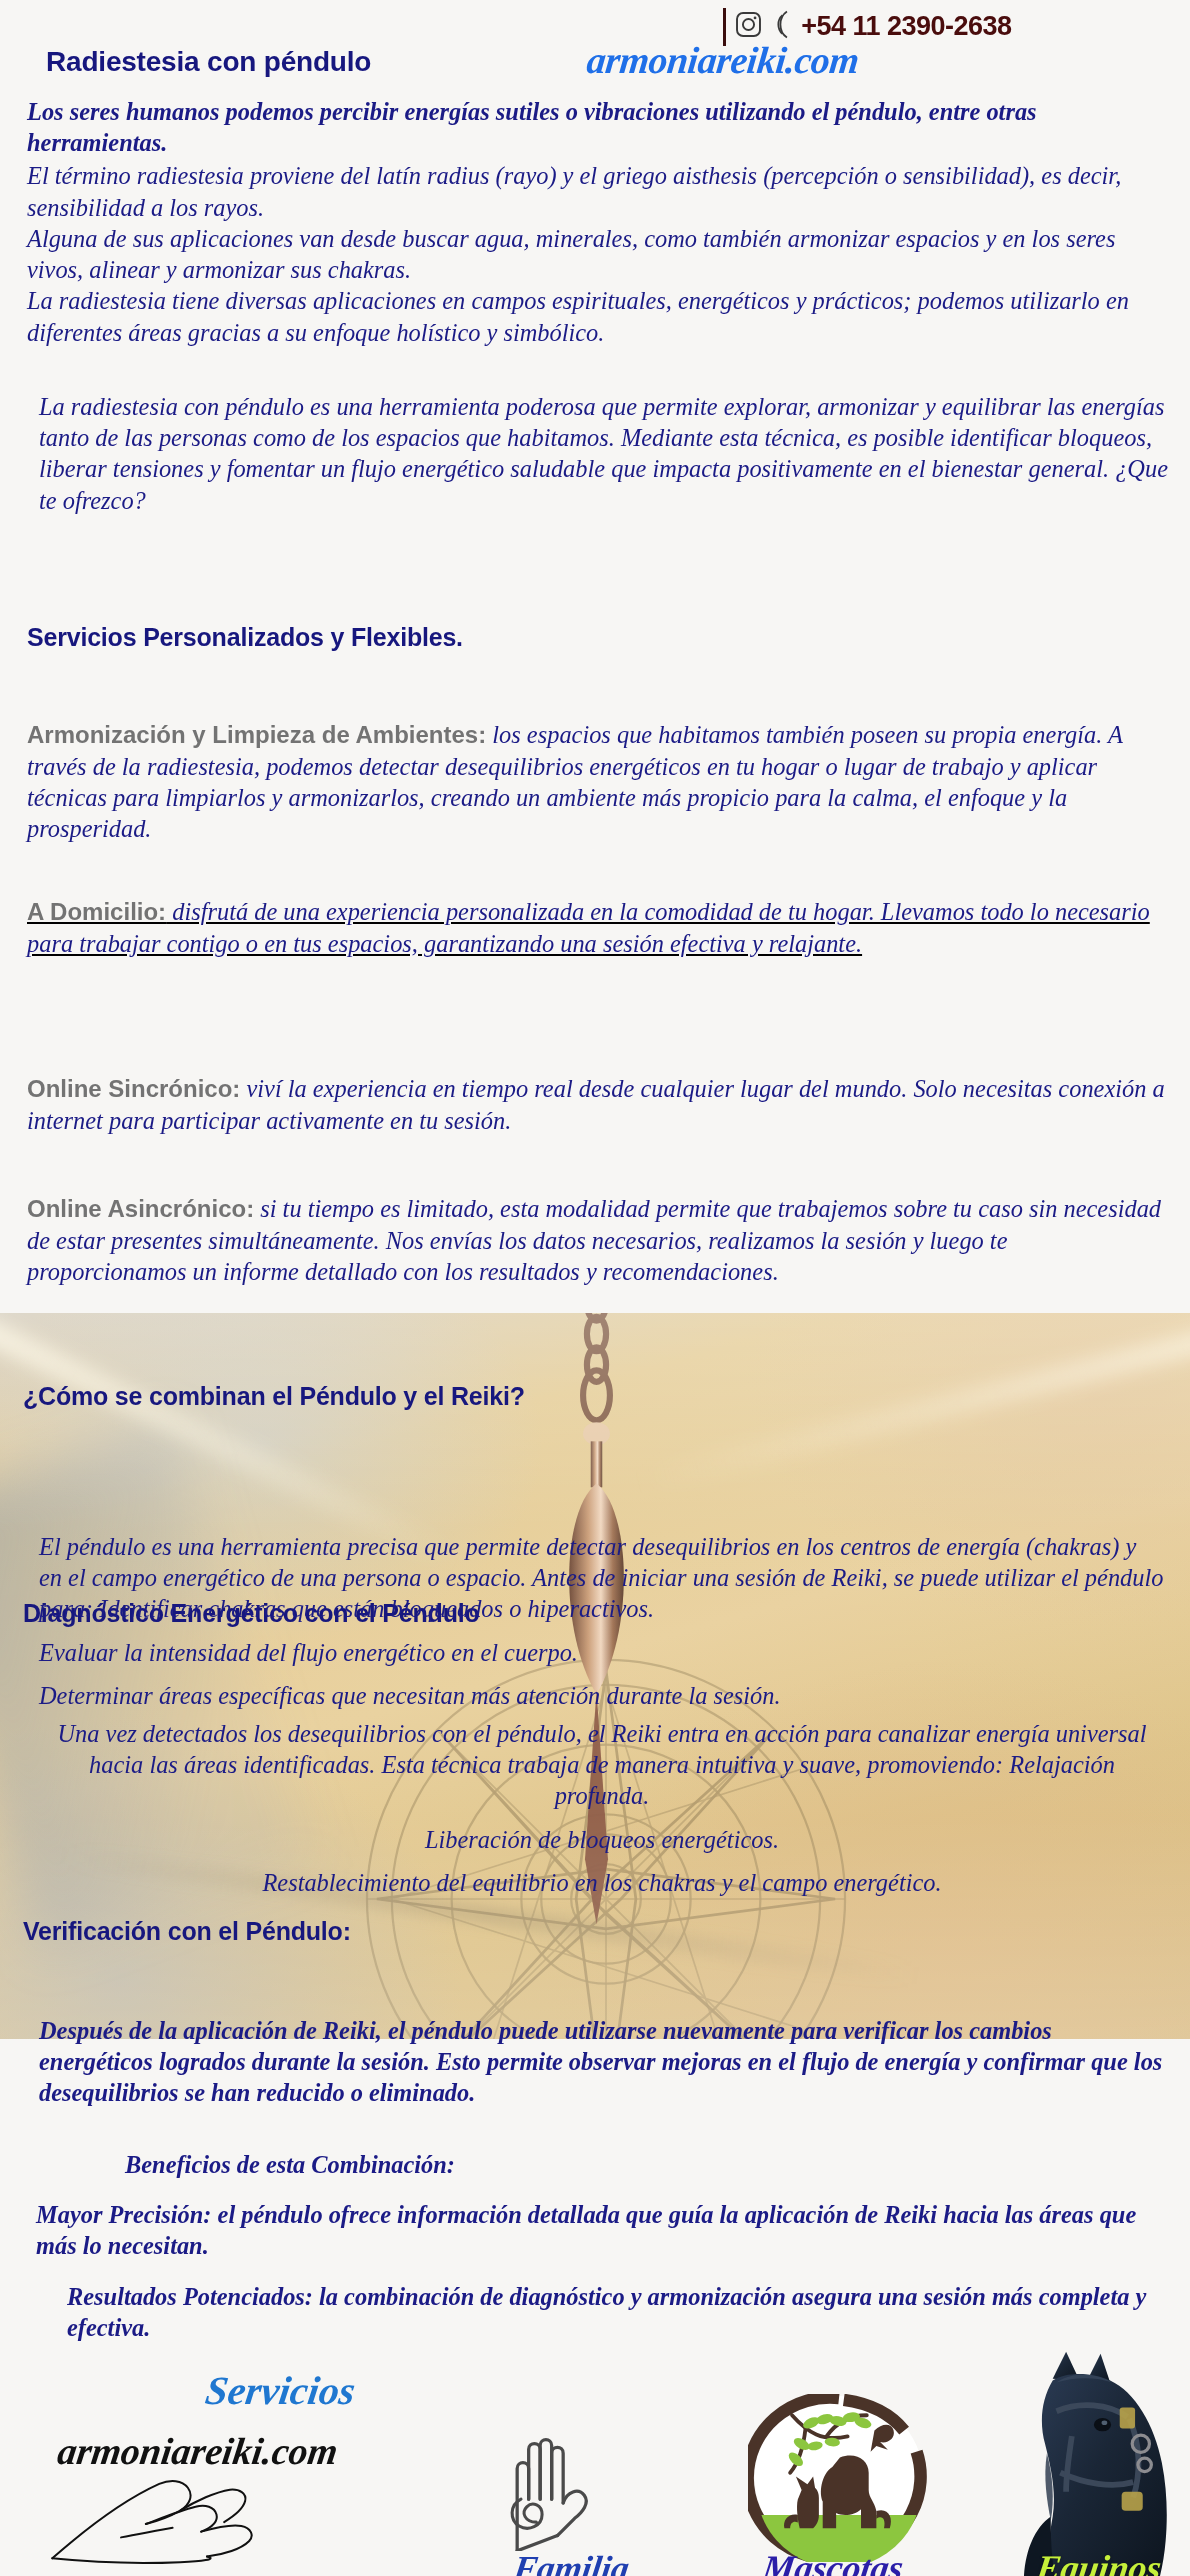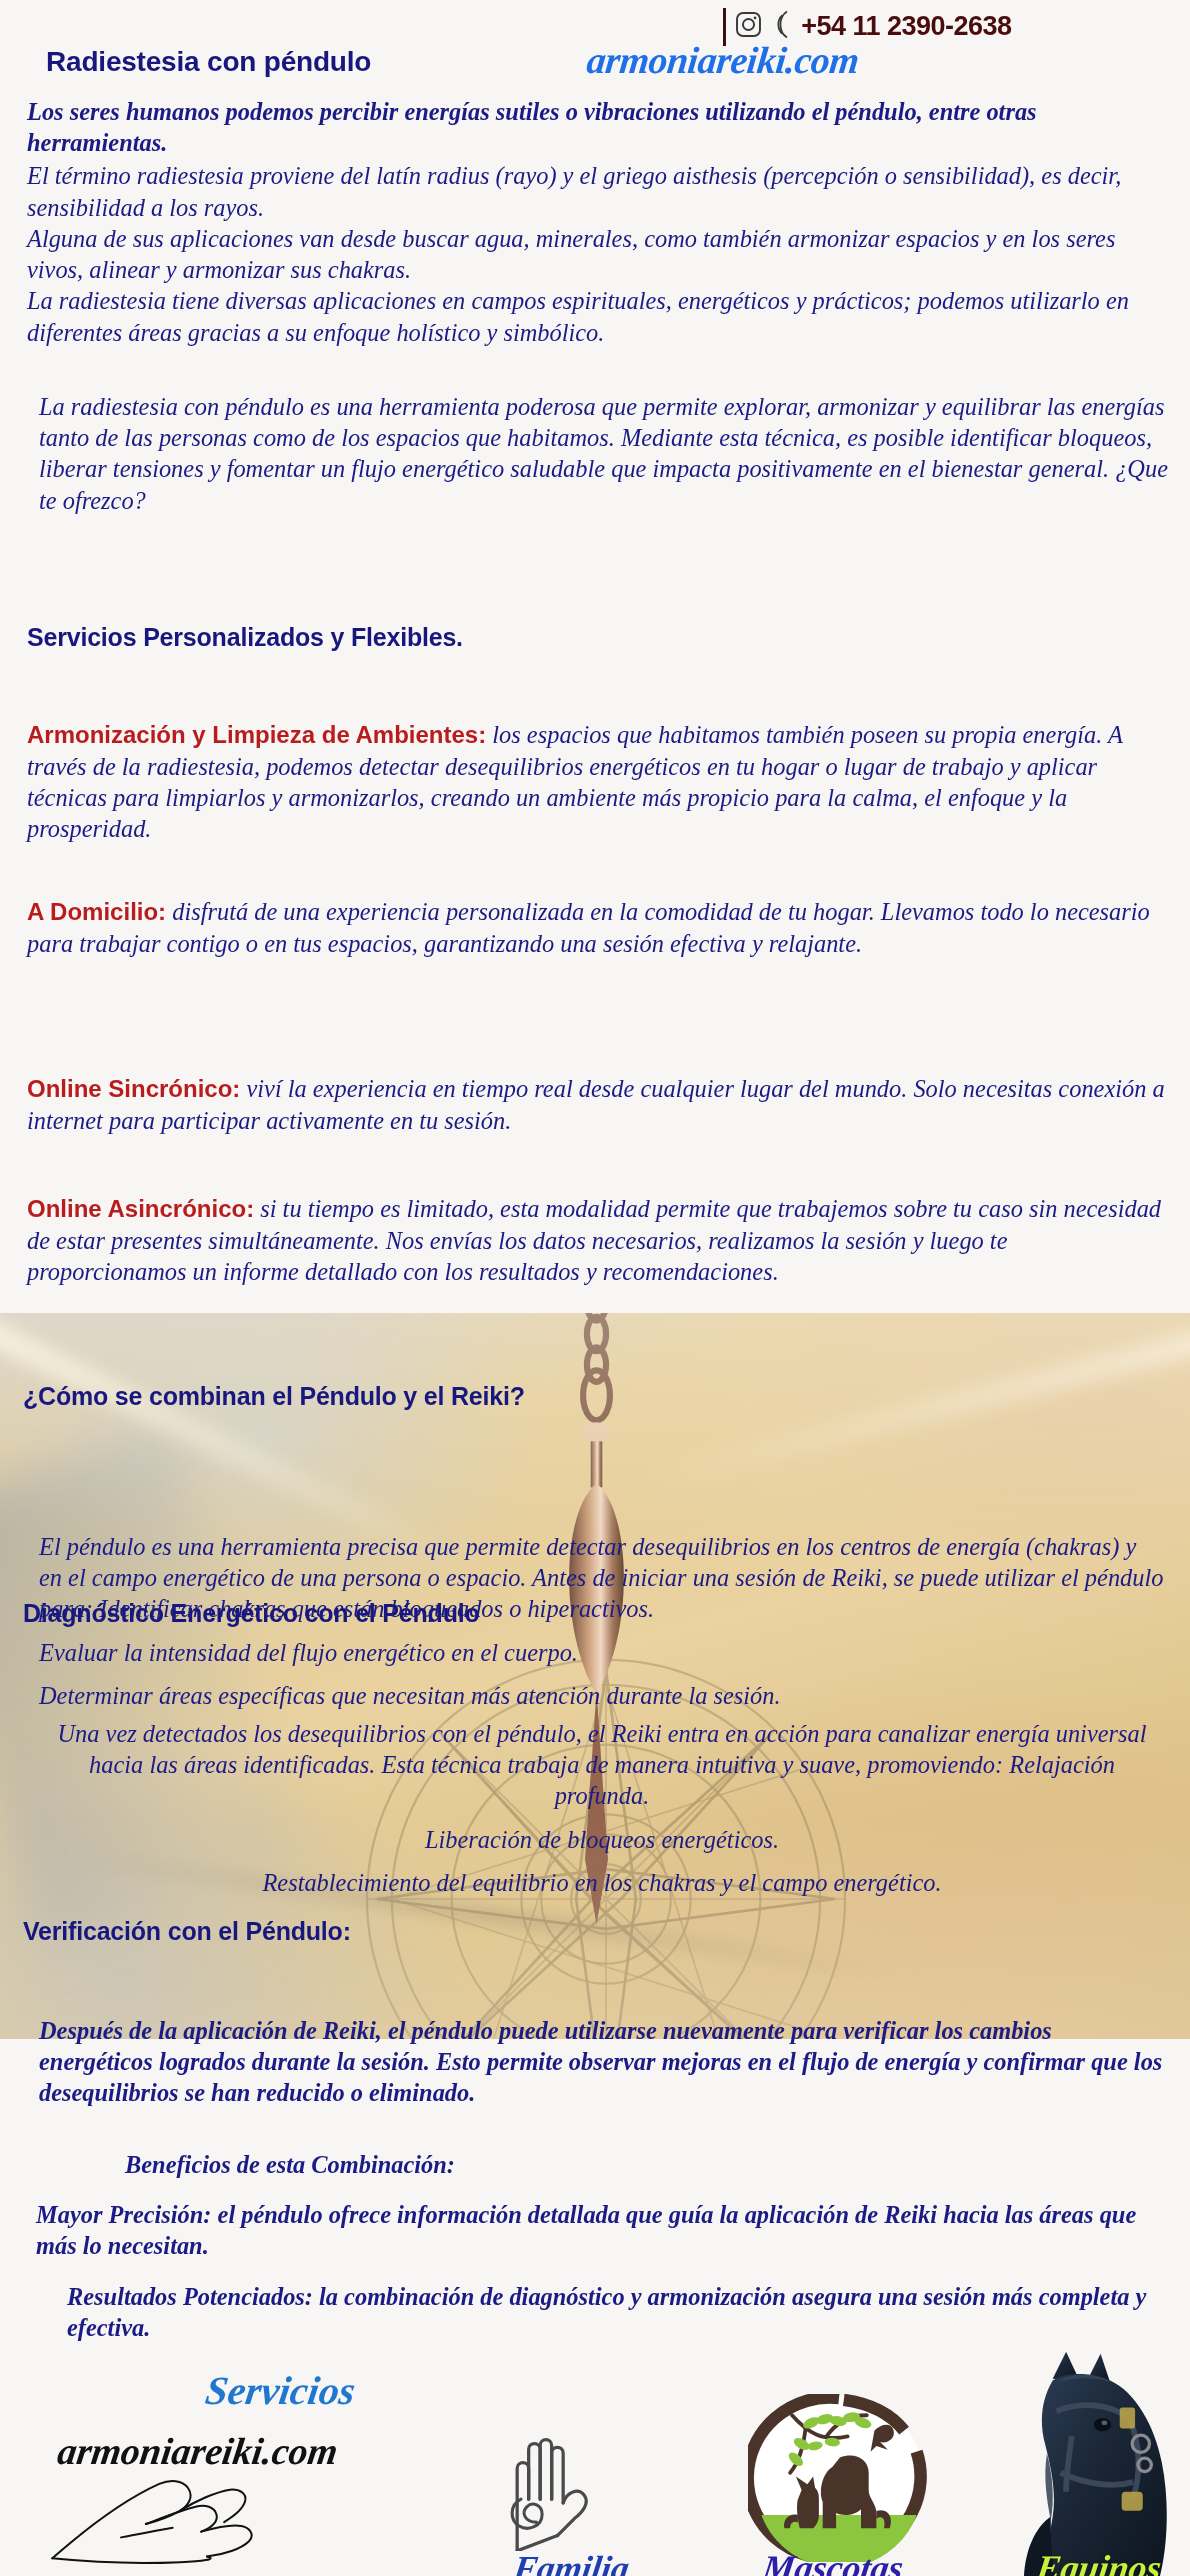--- a/index.html
+++ b/index.html
@@ -93,35 +93,35 @@
     font-size: 25px;
     color: #17177e;
     letter-spacing: -0.2px;
   }
 
   .inline-head {
     font-family: "Liberation Sans", sans-serif;
     font-weight: bold;
     font-style: normal;
     font-size: 24px;
-    color: #b91c1c;
+    color: #737373;
   }
 
   
   .intro { position: absolute; left: 27px; top: 96px; width: 1140px; }
   .intro p { margin: 0; }
   .p-lead { margin-bottom: 1.9px !important; }
 
   .para2 { position: absolute; left: 27px; top: 391px; width: 1131px; margin-left: 12px; }
 
   .svc-title  { position: absolute; left: 27px; top: 623px; }
 
   .svc-block  { position: absolute; left: 27px; width: 1140px; }
   .svc-1 { top: 719px; }
-  .svc-2 { top: 896px; }
+  .svc-2 { top: 896px; text-decoration: underline; }
   .svc-3 { top: 1073px; }
   .svc-4 { top: 1193px; }
 
   
   .photo-band {
     position: absolute;
     left: 0;
     top: 1313px;
     width: 1190px;
     height: 726px;

